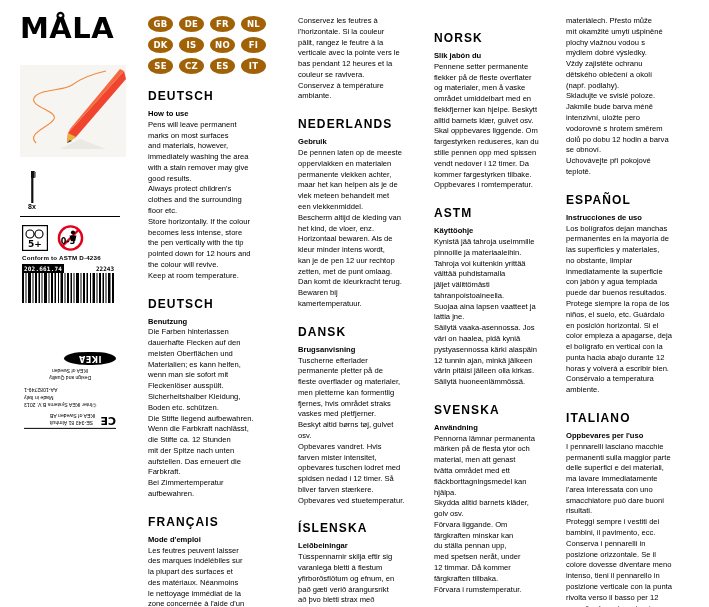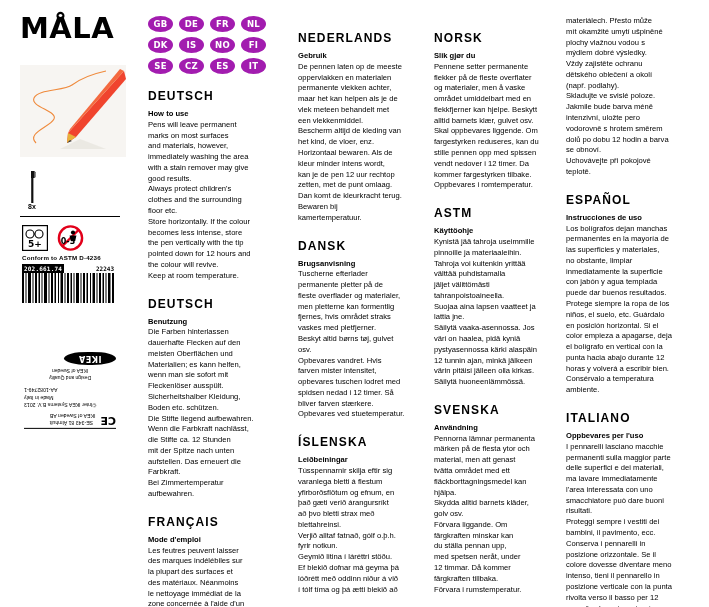--- a/index.html
+++ b/index.html
@@ -63,21 +63,21 @@
   }
   .ikea-box span{
     color:#fff;font-family:"DejaVu Sans", sans-serif;
     font-weight:bold;font-size:8px;letter-spacing:0.5px;
   }
   .design-txt{font-size:5px;line-height:1.4;margin-bottom:2px;}
 
   
   .flags{display:flex;flex-wrap:wrap;gap:5px 6px;margin:16px 0 0 0;width:132px;}
   .flag{
-    width:25px;height:16px;background:#a21caf;border-radius:50%;
+    width:25px;height:16px;background:#a16207;border-radius:50%;
     display:flex;align-items:center;justify-content:center;
   }
   .flag span{
     color:#fff;font-family:"DejaVu Sans", sans-serif;
     font-weight:bold;font-size:8.5px;letter-spacing:0.3px;
   }
 
   
   .lang{
     font-family:Liberation Sans, sans-serif;
@@ -293,20 +293,28 @@
 le nettoyage immédiat de la
 zone concernée à l'aide d'un
 détachant peut s'avérer assez
 efficace.
 Veillez à toujours protéger les
 vêtements des enfants et le sol
 sur lequel ils dessinent.</div>
   </div>
 
   <div class="col top-pad" id="col-2">
+    <div class="body">Conservez les feutres à
+l'horizontale. Si la couleur
+pâlit, rangez le feutre à la
+verticale avec la pointe vers le
+bas pendant 12 heures et la
+couleur se ravivera.
+Conservez à température
+ambiante.</div>
 
     <div class="lang">NEDERLANDS</div>
     <div class="sub">Gebruik</div>
     <div class="body">De pennen laten op de meeste
 oppervlakken en materialen
 permanente vlekken achter,
 maar het kan helpen als je de
 vlek meteen behandelt met
 een vlekkenmiddel.
 Bescherm altijd de kleding van
@@ -348,21 +356,21 @@
 fyrir notkun.
 Geymið litina í láréttri stöðu.
 Ef blekið dofnar má geyma þá
 lóðrétt með oddinn niður á við
 í tólf tíma og þá ætti blekið að</div>
   </div>
 
   <div class="col top-pad" id="col-3">
 
     <div class="lang">NORSK</div>
-    <div class="sub">Slik gjør du</div>
+    <div class="sub">Slik jabón du</div>
     <div class="body">Pennene setter permanente
 flekker på de fleste overflater
 og materialer, men å vaske
 området umiddelbart med en
 flekkfjerner kan hjelpe. Beskytt
 alltid barnets klær, gulvet osv.
 Skal oppbevares liggende. Om
 fargestyrken reduseres, kan du
 stille pennen opp med spissen
 vendt nedover i 12 timer. Da

